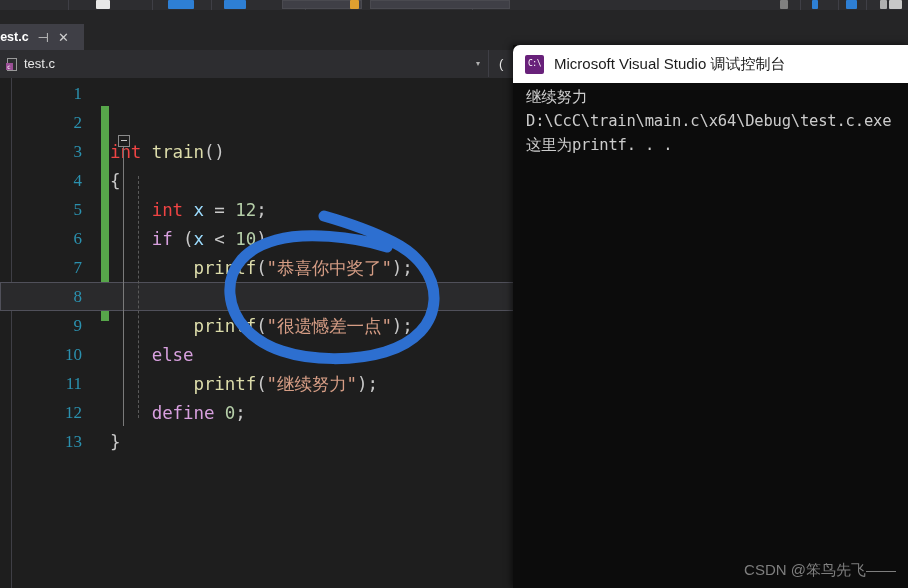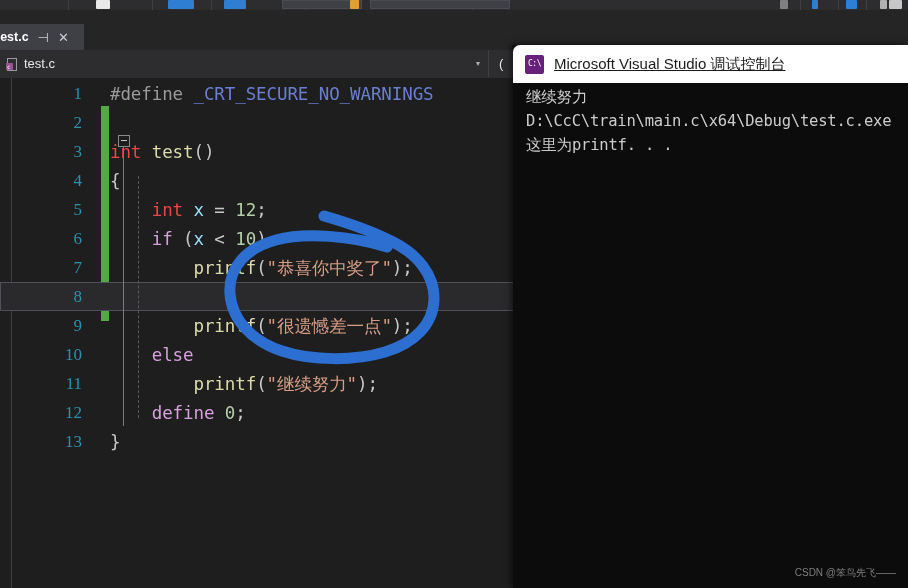--- a/index.html
+++ b/index.html
@@ -277,21 +277,20 @@
     font-size: 8px;
     font-family: "DejaVu Sans Mono", monospace;
     line-height: 1;
     letter-spacing: -0.5px;
   }
   #console-title-text {
     color: #1b1b1b;
     font-size: 15px;
     font-family: "Liberation Sans", sans-serif;
     white-space: nowrap;
-    text-decoration: underline;
   }
   #console-body {
     position: absolute;
     left: 11px; top: 38px;
     width: 395px; height: 441px;
     padding: 2px 0 12px 2px;
     box-sizing: border-box;
   }
   .console-line {
     color: #cccccc;
@@ -300,21 +299,21 @@
     line-height: 24px;
     white-space: pre;
     letter-spacing: -0.2px;
   }
 
   
   #watermark {
     position: absolute;
     right: 12px; bottom: 8px;
     color: #7e7e7e;
-    font-size: 10px;
+    font-size: 15px;
     font-family: "Liberation Sans", sans-serif;
     z-index: 50;
     white-space: nowrap;
   }
 </style>
 </head>
 <body>
 
 <div id="vs-shell">
 
@@ -364,23 +363,23 @@
       <span class="nav-label">(</span>
     </div>
   </div>
 
   <div id="editor">
     <div id="selection-margin"></div>
     <div id="indicator-margin"></div>
     <div id="change-bar"></div>
 
     <div id="code-rows">
-        <div class="code-row" style="top: 1px;"><span class="ln">1</span><span class="code-text"><span class="t-pp">#define </span><span class="t-macro">_CRT_SECURE_NO_WARNINGS</span></span></div>
+        <div class="code-row" style="top: 1px;"><span class="ln">1</span></div>
         <div class="code-row" style="top: 30px;"><span class="ln">2</span></div>
-        <div class="code-row" style="top: 59px;"><span class="ln">3</span><span class="code-text"><span class="t-kw">int</span><span class="t-punct"> </span><span class="t-fn">test</span><span class="t-brace">()</span></span></div>
+        <div class="code-row" style="top: 59px;"><span class="ln">3</span><span class="code-text"><span class="t-kw">int</span><span class="t-punct"> </span><span class="t-fn">train</span><span class="t-brace">()</span></span></div>
         <div class="code-row" style="top: 88px;"><span class="ln">4</span><span class="code-text"><span class="t-brace">{</span></span></div>
         <div class="code-row" style="top: 117px;"><span class="ln">5</span><span class="code-text"><span class="t-punct">    </span><span class="t-kw">int</span><span class="t-punct"> </span><span class="t-id">x</span><span class="t-op"> = </span><span class="t-num">12</span><span class="t-punct">;</span></span></div>
         <div class="code-row" style="top: 146px;"><span class="ln">6</span><span class="code-text"><span class="t-punct">    </span><span class="t-ctl">if</span><span class="t-brace"> (</span><span class="t-id">x</span><span class="t-op"> &lt; </span><span class="t-num">10</span><span class="t-brace">)</span></span></div>
         <div class="code-row" style="top: 175px;"><span class="ln">7</span><span class="code-text"><span class="t-punct">        </span><span class="t-fn">printf</span><span class="t-brace">(</span><span class="t-str">"恭喜你中奖了"</span><span class="t-brace">);</span></span></div>
         <div class="code-row current" style="top: 204px;"><span class="ln">8</span></div>
         <div class="code-row" style="top: 233px;"><span class="ln">9</span><span class="code-text"><span class="t-punct">        </span><span class="t-fn">printf</span><span class="t-brace">(</span><span class="t-str">"很遗憾差一点"</span><span class="t-brace">);</span></span></div>
         <div class="code-row" style="top: 262px;"><span class="ln">10</span><span class="code-text"><span class="t-punct">    </span><span class="t-ctl">else</span></span></div>
         <div class="code-row" style="top: 291px;"><span class="ln">11</span><span class="code-text"><span class="t-punct">        </span><span class="t-fn">printf</span><span class="t-brace">(</span><span class="t-str">"继续努力"</span><span class="t-brace">);</span></span></div>
         <div class="code-row" style="top: 320px;"><span class="ln">12</span><span class="code-text"><span class="t-punct">    </span><span class="t-ctl">define</span><span class="t-punct"> </span><span class="t-num">0</span><span class="t-punct">;</span></span></div>
         <div class="code-row" style="top: 349px;"><span class="ln">13</span><span class="code-text"><span class="t-brace">}</span></span></div>

